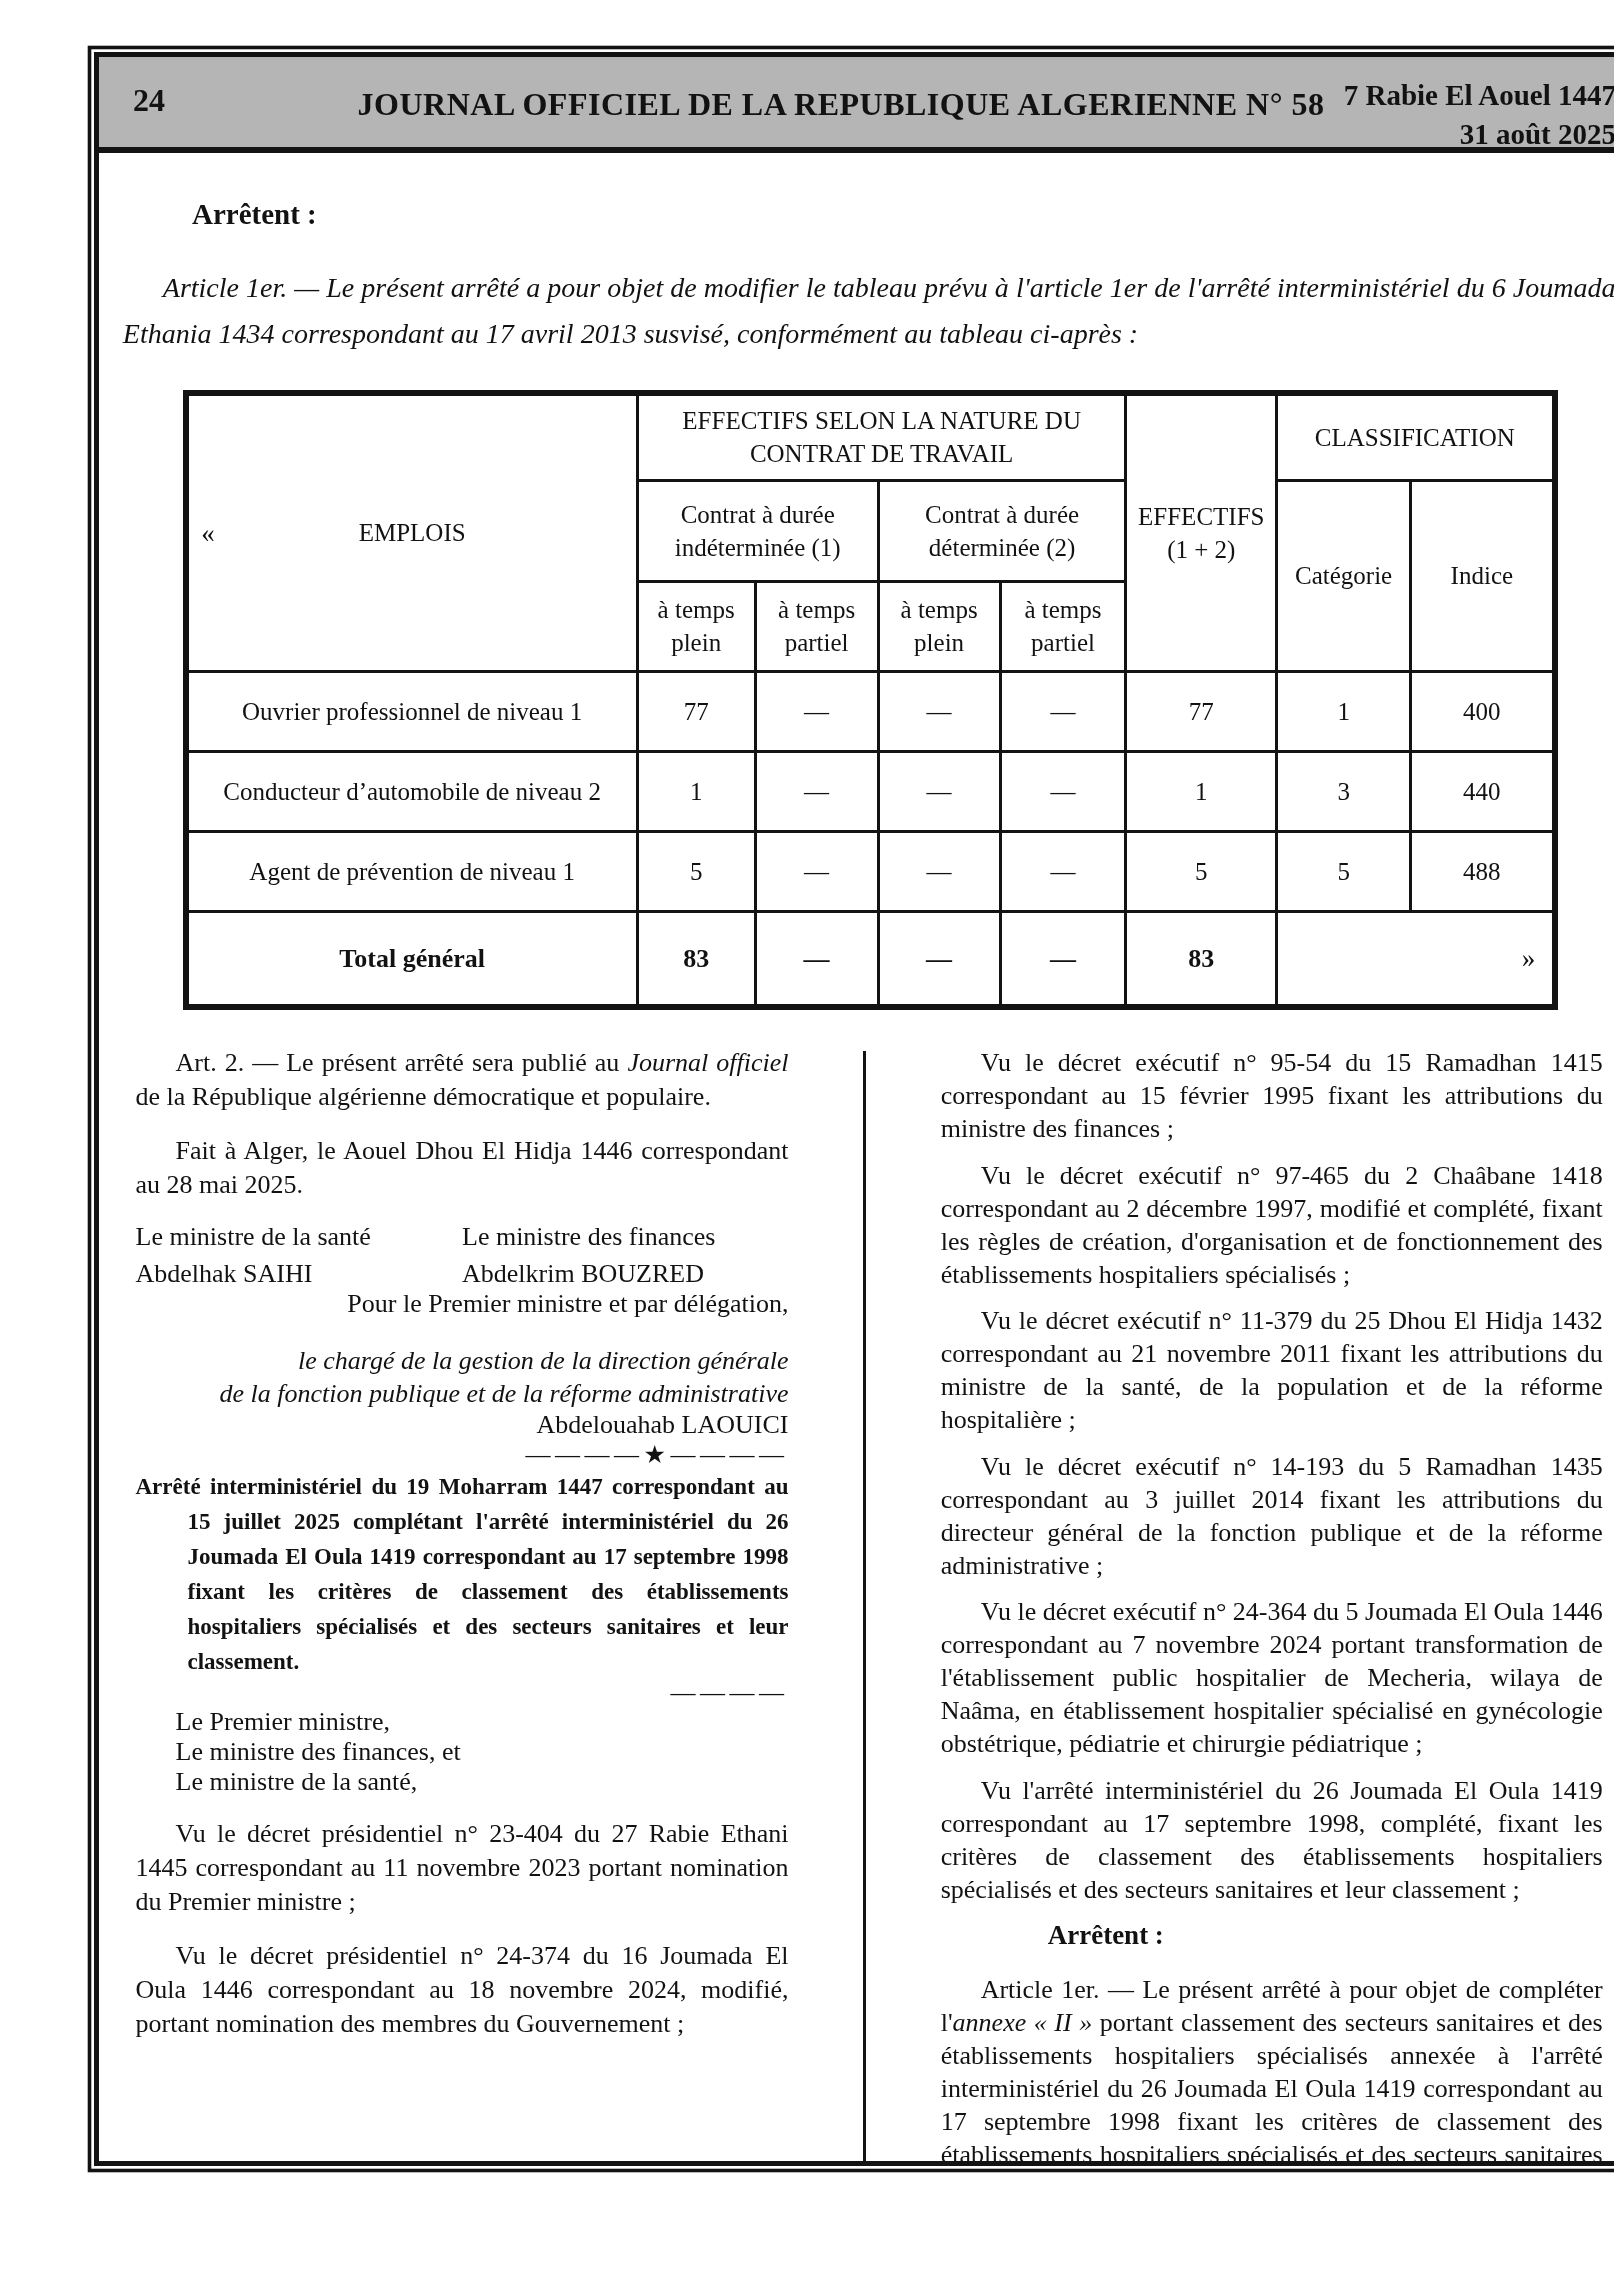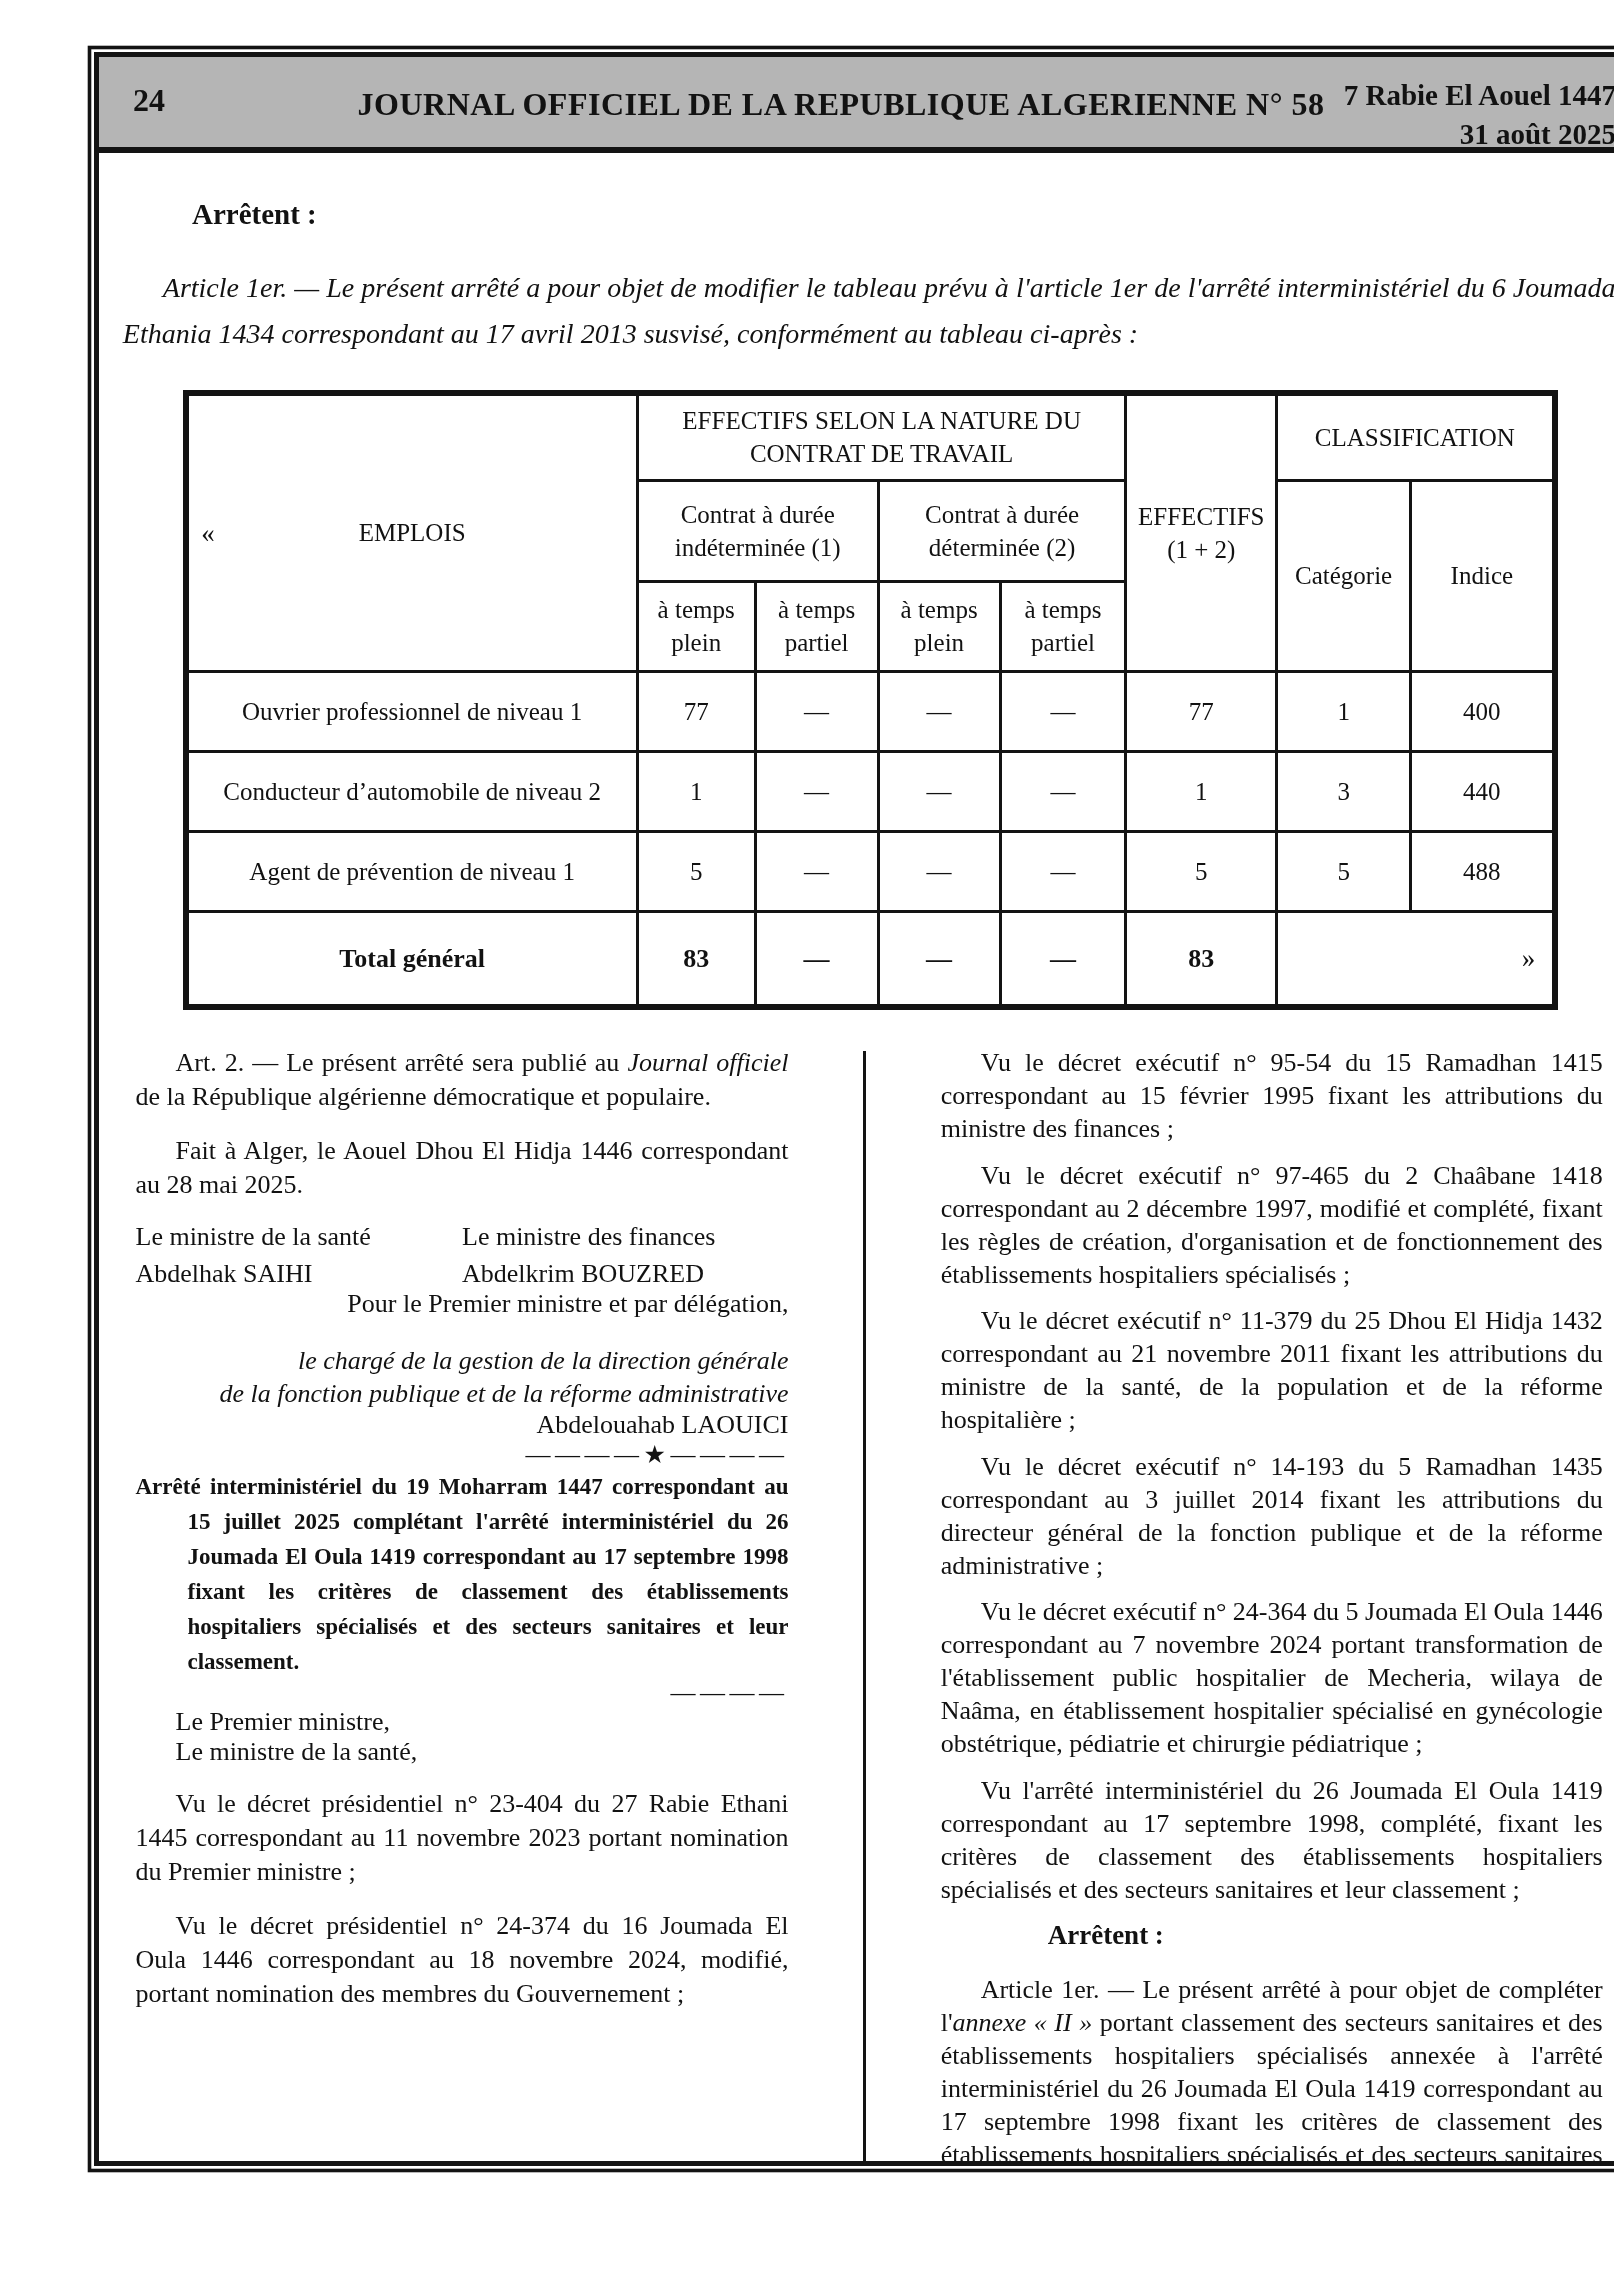--- a/index.html
+++ b/index.html
@@ -166,20 +166,21 @@
           <p class="c pourpm">Pour le Premier ministre et par délégation,</p>
           <div class="c charge">
             <div>le chargé de la gestion de la direction générale</div>
             <div>de la fonction publique et de la réforme administrative</div>
           </div>
           <p class="c laouici">Abdelouahab LAOUICI</p>
           <p class="c stardiv">————★————</p>
           <p class="boldhead">Arrêté interministériel du 19 Moharram 1447 correspondant au 15 juillet 2025 complétant l'arrêté interministériel du 26 Joumada El Oula 1419 correspondant au 17 septembre 1998 fixant les critères de classement des établissements hospitaliers spécialisés et des secteurs sanitaires et leur classement.</p>
           <p class="c dashdiv">————</p>
           <p class="minline">Le Premier ministre,</p>
+          <p class="minline">Le ministre des finances, et</p>
           <p class="minline">Le ministre de la santé,</p>
           <p class="p vu">Vu le décret présidentiel n° 23-404 du 27 Rabie Ethani 1445 correspondant au 11 novembre 2023 portant nomination du Premier ministre ;</p>
           <p class="p vu">Vu le décret présidentiel n° 24-374 du 16 Joumada El Oula 1446 correspondant au 18 novembre 2024, modifié, portant nomination des membres du Gouvernement ;</p>
         </div>
 
         <div class="vdiv"></div>
 
         <div class="colR">
           <p class="p">Vu le décret exécutif n° 95-54 du 15 Ramadhan 1415 correspondant au 15 février 1995 fixant les attributions du ministre des finances ;</p>
           <p class="p">Vu le décret exécutif n° 97-465 du 2 Chaâbane 1418 correspondant au 2 décembre 1997, modifié et complété, fixant les règles de création, d'organisation et de fonctionnement des établissements hospitaliers spécialisés ;</p>

